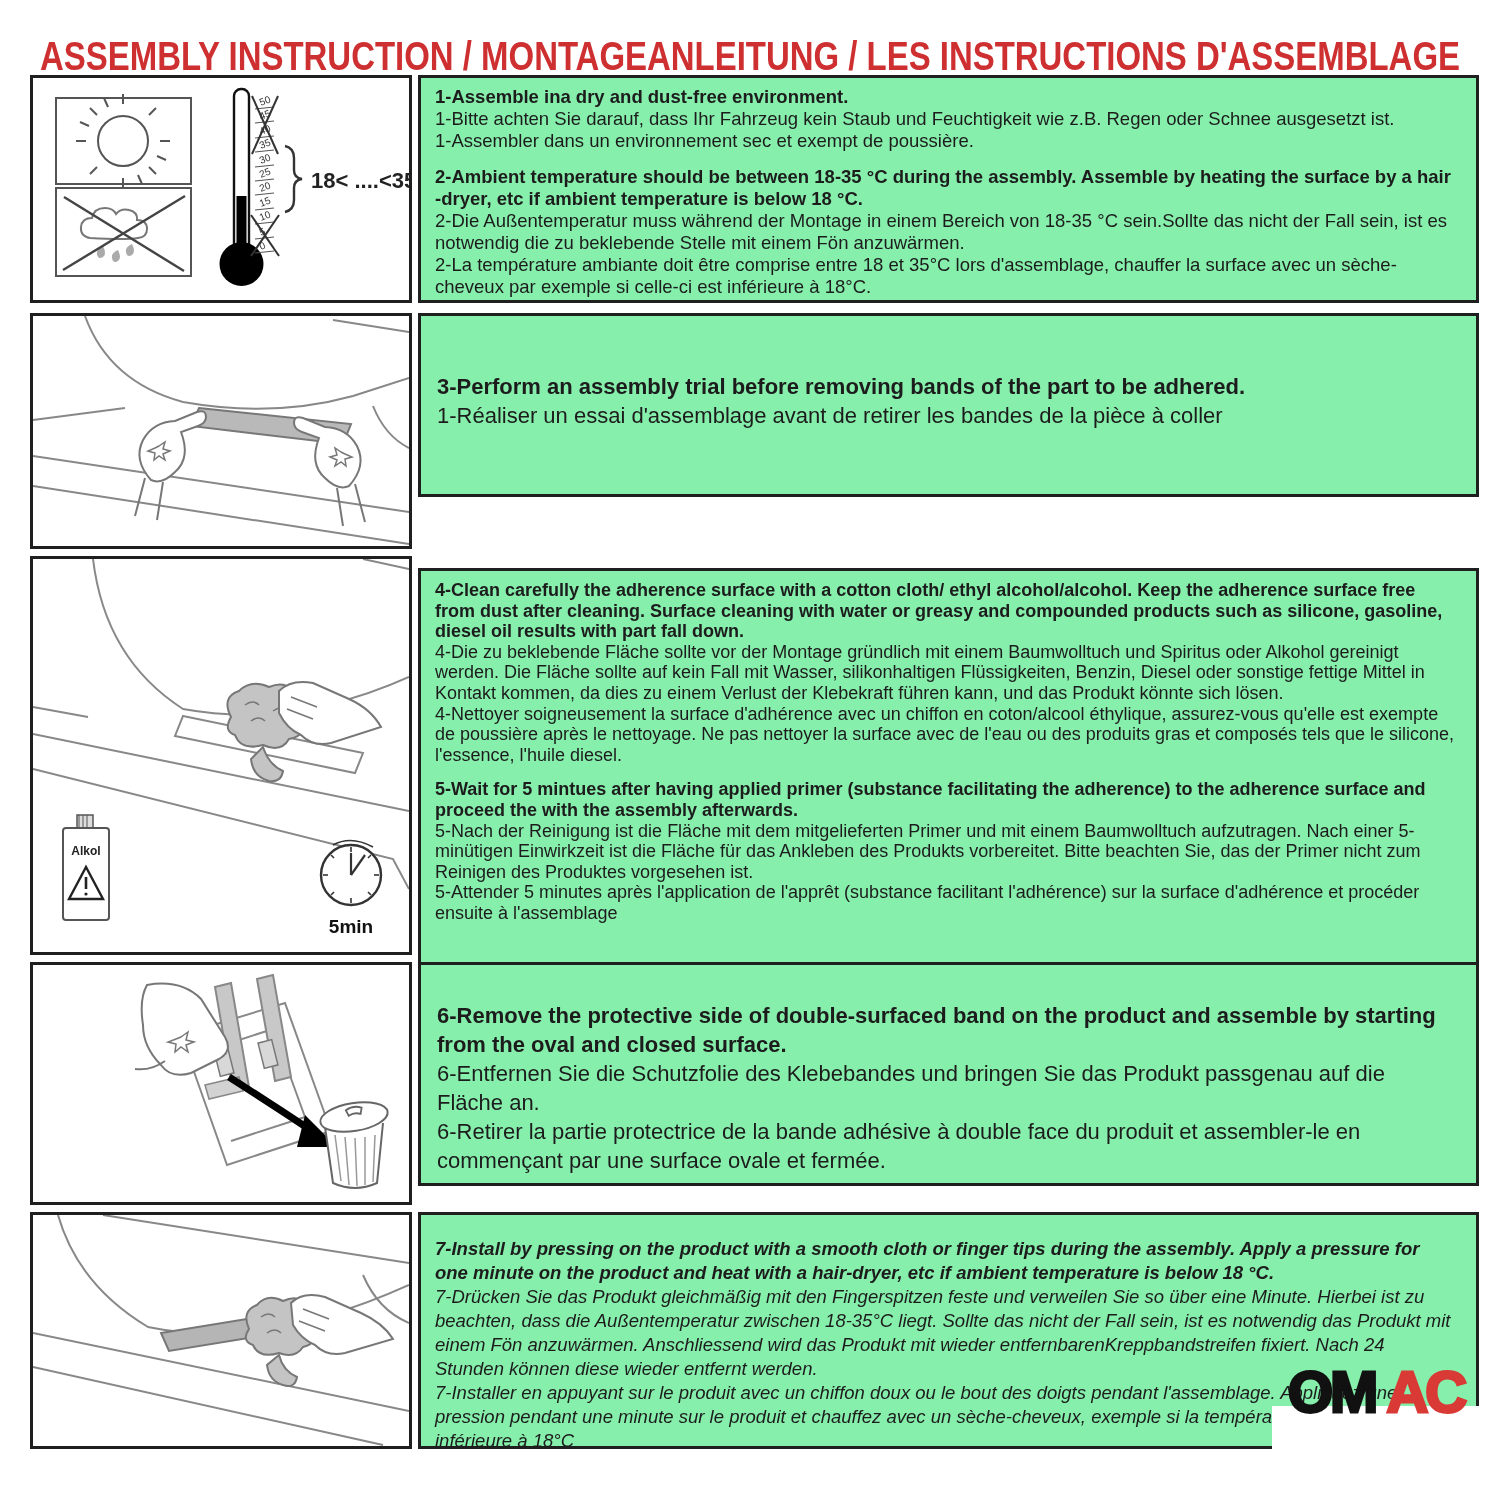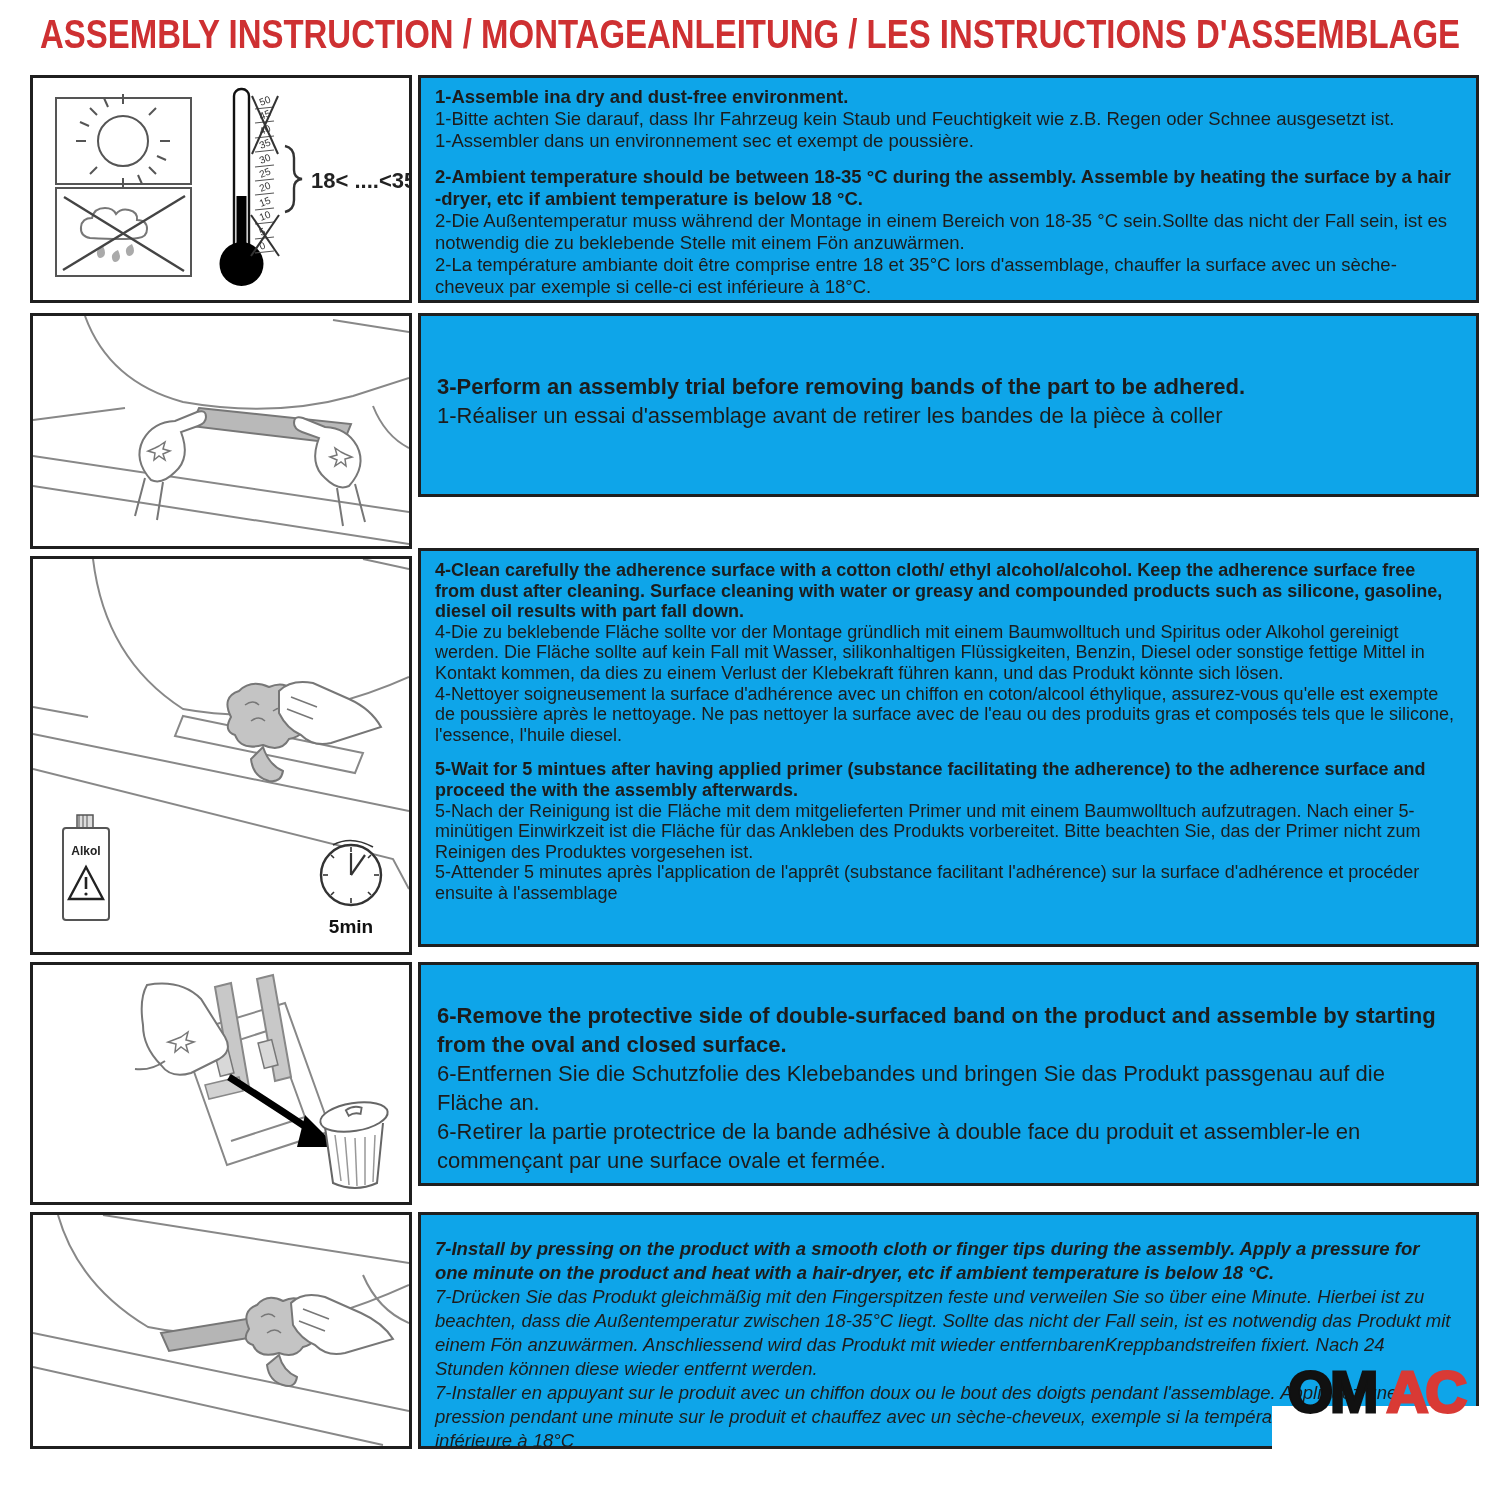--- a/index.html
+++ b/index.html
@@ -1,39 +1,39 @@
 <!DOCTYPE html>
 <html><head>
 <meta charset="utf-8">
 <style>
   html,body{margin:0;padding:0;background:#fff;}
   body{width:1500px;height:1500px;position:relative;font-family:"Liberation Sans",sans-serif;color:#1c1c1c;}
   .abs{position:absolute;}
   .illus-box{position:absolute;left:30px;width:382px;border:3px solid #1f1f1f;background:#fff;box-sizing:border-box;}
-  .text-box{position:absolute;left:418px;width:1061px;border:3px solid #1f1f1f;background:#0ea5e9;box-sizing:border-box;}
+  .text-box{position:absolute;left:418px;width:1061px;border:3px solid #1f1f1f;background:#86efac;box-sizing:border-box;}
   .text-box p{margin:0;}
   .s1 p{font-size:18.5px;line-height:22px;}
   .s3 p{font-size:18px;line-height:20.6px;}
   .s5 p{font-size:18.5px;line-height:24px;}
   .s2 p{font-size:22px;line-height:29px;max-width:880px;}
   .s4 p{font-size:22px;line-height:29px;max-width:1000px;}
   .b{font-weight:bold;}
   .gap{margin-top:14px !important;}
   .pad1{padding:8px 22px 0 14px;}
   .pad2{padding:56px 30px 0 16px;}
   .pad3{padding:9px 16px 0 14px;}
   .pad4{padding:36px 30px 0 16px;}
   .pad5{padding:22px 25px 0 14px;font-style:italic;}
   svg text{font-family:"Liberation Sans",sans-serif;}
   .logo-patch{position:absolute;left:1272px;top:1406px;width:228px;height:94px;background:#fff;}
 </style>
 </head>
 <body>
 
-<div class="abs" style="left:40px;top:6px;">
+<div class="abs" style="left:40px;top:28px;">
   <svg width="1430" height="54">
     <text x="0" y="42" textLength="1420" lengthAdjust="spacingAndGlyphs" font-size="41" font-weight="bold" fill="#ce3032">ASSEMBLY INSTRUCTION / MONTAGEANLEITUNG / LES INSTRUCTIONS D'ASSEMBLAGE</text>
   </svg>
 </div>
 
 <div class="illus-box" style="top:75px;height:228px;">
   <svg width="376" height="222" viewBox="0 0 376 222">
 
     <rect x="23" y="20" width="135" height="86" fill="#fff" stroke="#555" stroke-width="2"></rect>
     <g stroke="#555" stroke-width="2" fill="none">
@@ -196,21 +196,21 @@
         <line x1="298" y1="336" x2="301" y2="333"></line>
           <line x1="335" y1="299" x2="338" y2="296"></line>
       </g>
       <line x1="318" y1="316" x2="318" y2="294" stroke="#333" stroke-width="2.2"></line>
       <line x1="318" y1="316" x2="332" y2="296" stroke="#333" stroke-width="2.2"></line>
       <text x="318" y="374" font-size="19" font-weight="bold" fill="#111" text-anchor="middle">5min</text>
     </g>
   </svg>
 </div>
 
-<div class="text-box s3 pad3" style="top:548px;height:399px;">
+<div class="text-box s3 pad3" style="top:568px;height:399px;">
   <p class="b">4-Clean carefully the adherence surface with a cotton cloth/ ethyl alcohol/alcohol. Keep the adherence surface free from dust after cleaning. Surface cleaning with water or greasy and compounded products such as silicone, gasoline, diesel oil results with part fall down.</p>
   <p>4-Die zu beklebende Fläche sollte vor der Montage gründlich mit einem Baumwolltuch und Spiritus oder Alkohol gereinigt werden. Die Fläche sollte auf kein Fall mit Wasser, silikonhaltigen Flüssigkeiten, Benzin, Diesel oder sonstige fettige Mittel in Kontakt kommen, da dies zu einem Verlust der Klebekraft führen kann, und das Produkt könnte sich lösen.</p>
   <p>4-Nettoyer soigneusement la surface d'adhérence avec un chiffon en coton/alcool éthylique, assurez-vous qu'elle est exempte de poussière après le nettoyage. Ne pas nettoyer la surface avec de l'eau ou des produits gras et composés tels que le silicone, l'essence, l'huile diesel.</p>
   <p class="b gap">5-Wait for 5 mintues after having applied primer (substance facilitating the adherence) to the adherence surface and proceed the with the assembly afterwards.</p>
   <p>5-Nach der Reinigung ist die Fläche mit dem mitgelieferten Primer und mit einem Baumwolltuch aufzutragen. Nach einer 5-minütigen Einwirkzeit ist die Fläche für das Ankleben des Produkts vorbereitet. Bitte beachten Sie, das der Primer nicht zum Reinigen des Produktes vorgesehen ist.</p>
   <p>5-Attender 5 minutes après l'application de l'apprêt (substance facilitant l'adhérence) sur la surface d'adhérence et procéder ensuite à l'assemblage</p>
 </div>
 
 <div class="illus-box" style="top:962px;height:243px;">
   <svg width="376" height="237" viewBox="0 0 376 237">

